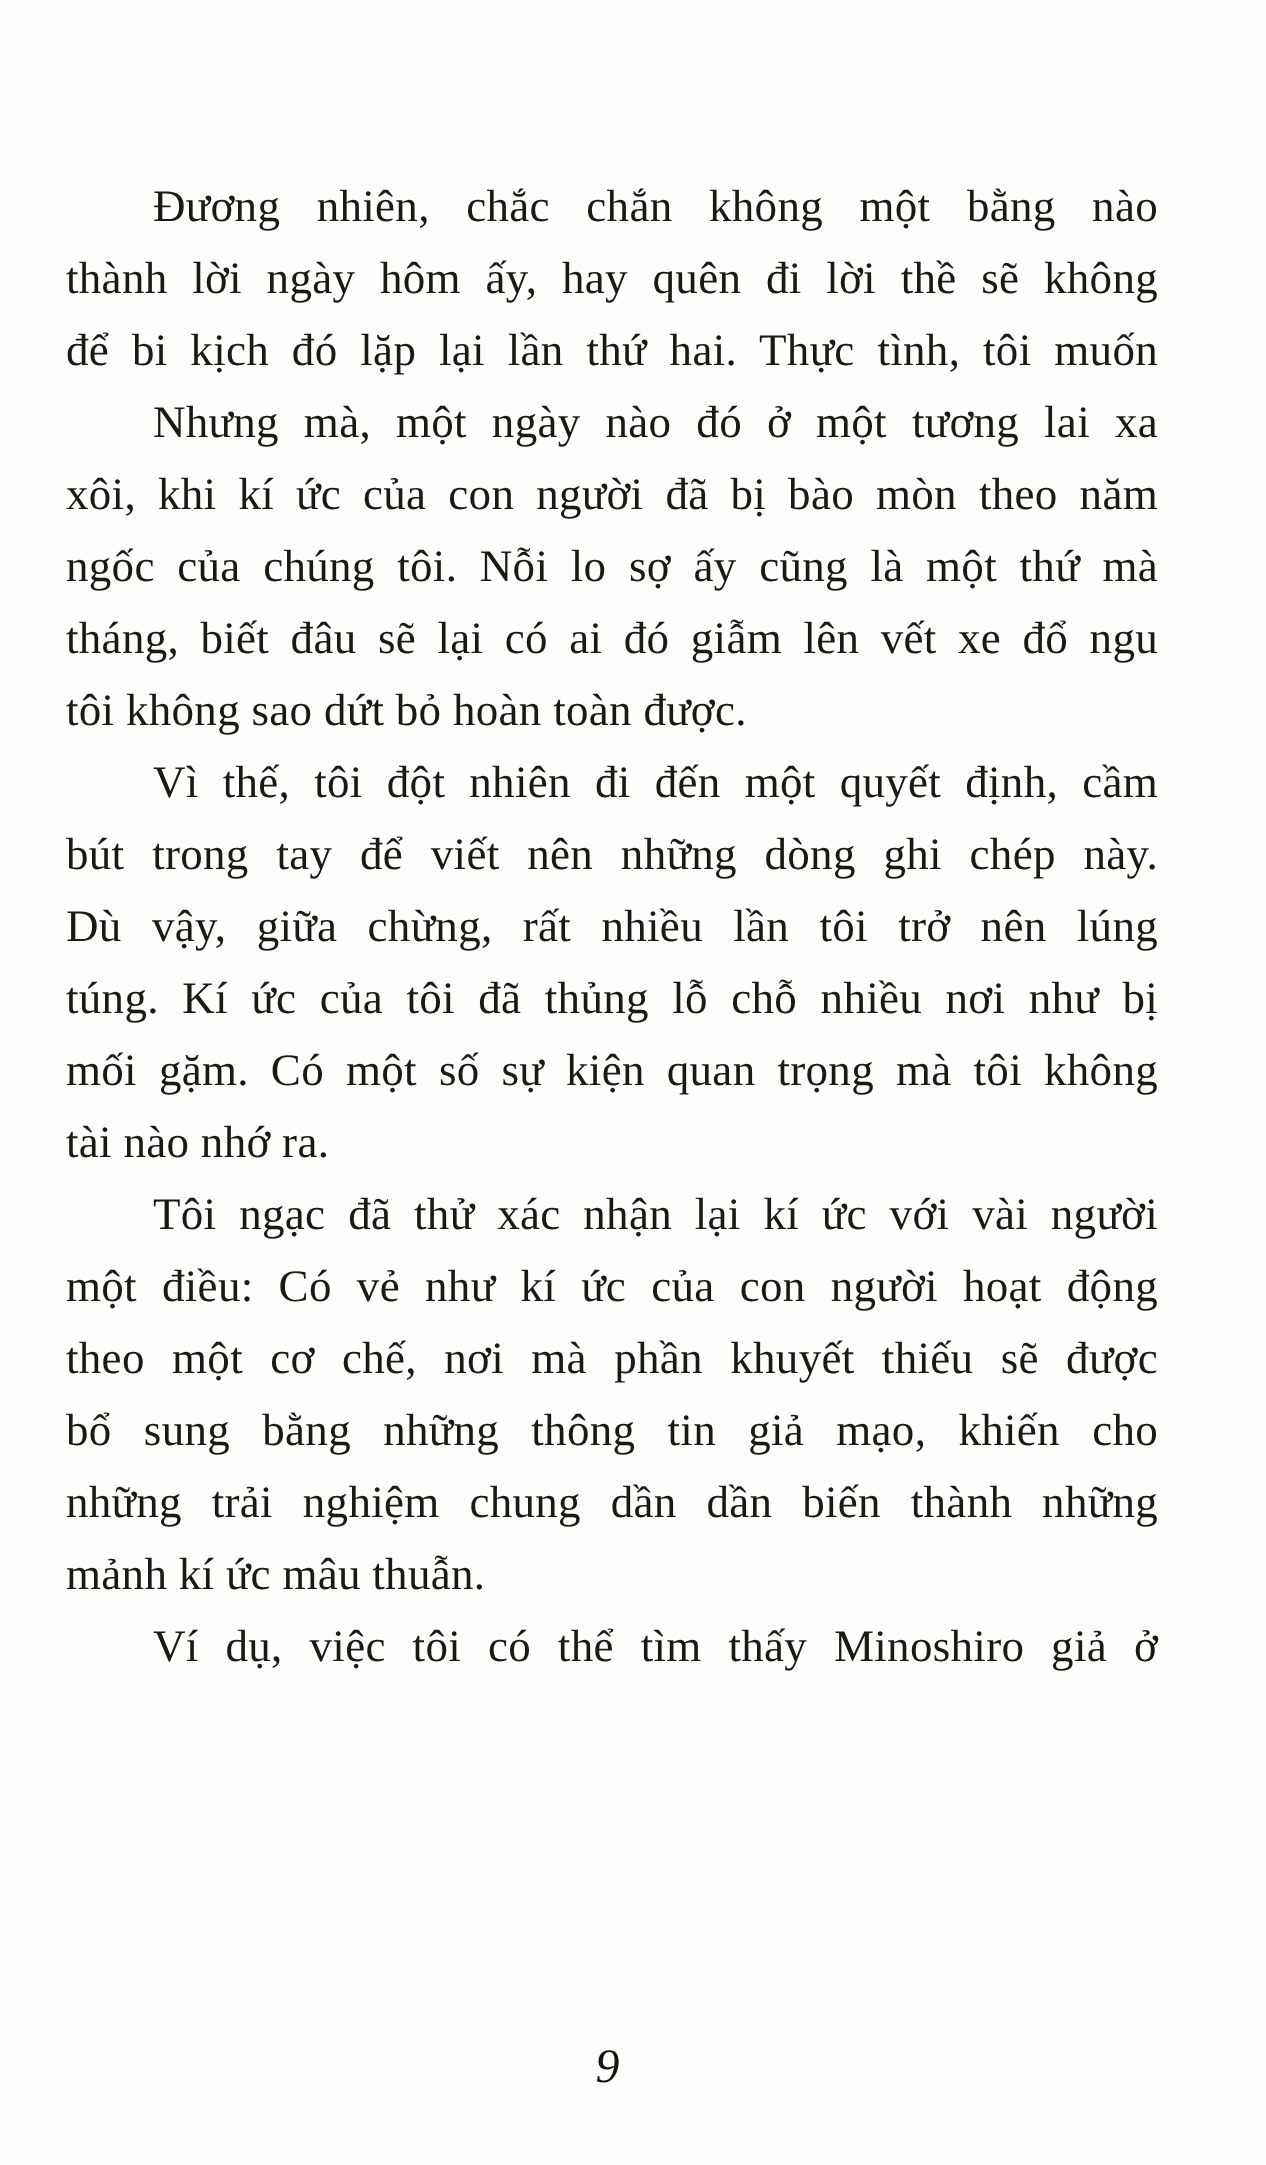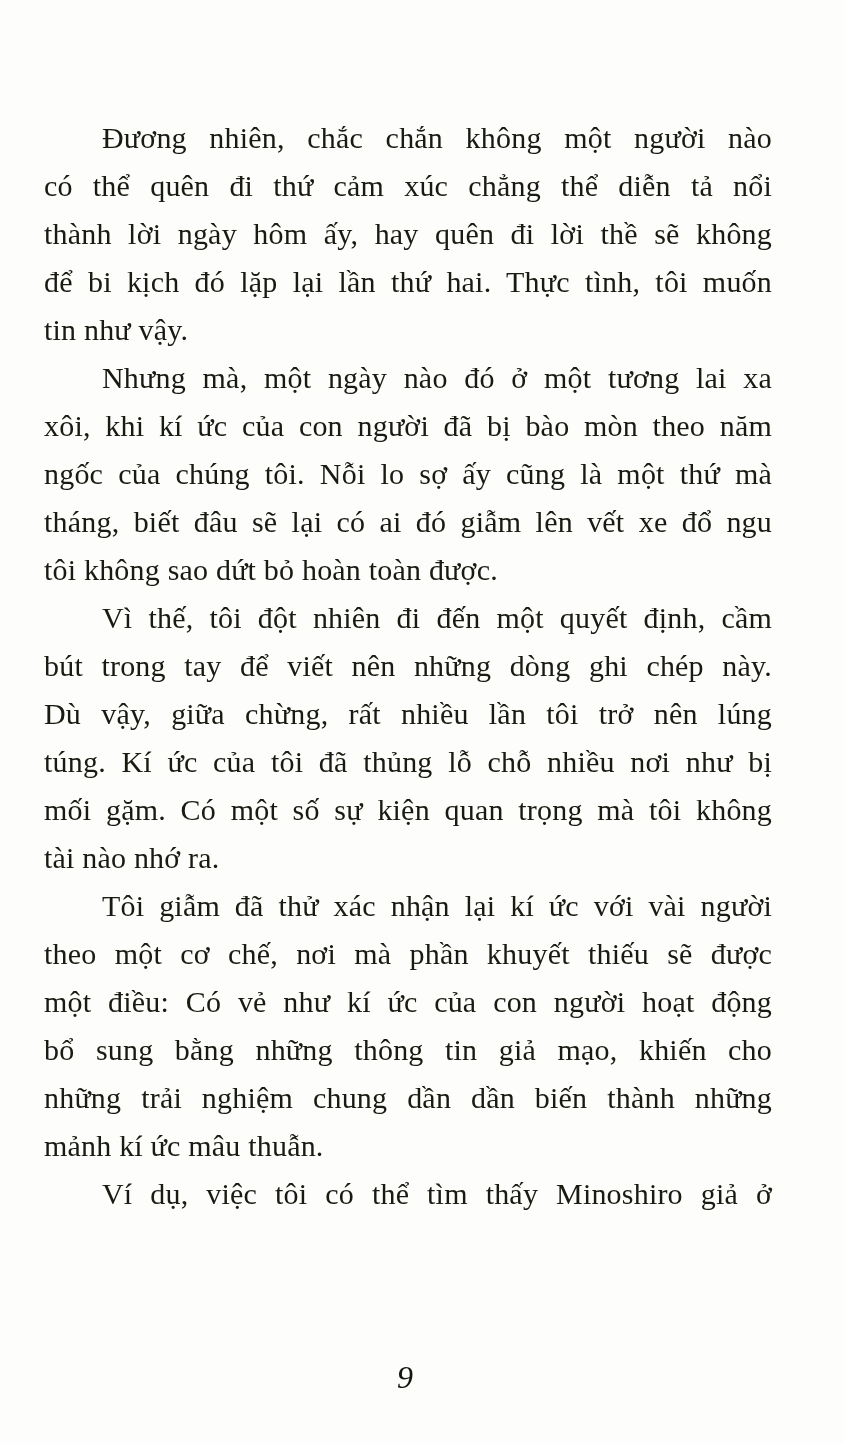--- a/index.html
+++ b/index.html
@@ -53,48 +53,46 @@
     color: #15150e;
   }
 </style>
 </head>
 <body>
 
 <div class="book-page">
   <div class="text-block">
 
     <p class="paragraph">
-      <span class="line para-first" style="display: block;">Đương nhiên, chắc chắn không một người nào</span>
-      <span class="line" style="display: block;">có thể quên đi thứ cảm xúc chẳng thể diễn tả nổi</span>
+      <span class="line para-first" style="display: block;">Đương nhiên, chắc chắn không một bằng nào</span>
       <span class="line" style="display: block;">thành lời ngày hôm ấy, hay quên đi lời thề sẽ không</span>
       <span class="line" style="display: block;">để bi kịch đó lặp lại lần thứ hai. Thực tình, tôi muốn</span>
-      <span class="line para-last" style="display: block;">tin như vậy.</span>
     </p>
 
     <p class="paragraph">
       <span class="line para-first" style="display: block;">Nhưng mà, một ngày nào đó ở một tương lai xa</span>
       <span class="line" style="display: block;">xôi, khi kí ức của con người đã bị bào mòn theo năm</span>
       <span class="line" style="display: block;">ngốc của chúng tôi. Nỗi lo sợ ấy cũng là một thứ mà</span>
       <span class="line" style="display: block;">tháng, biết đâu sẽ lại có ai đó giẫm lên vết xe đổ ngu</span>
       <span class="line para-last" style="display: block;">tôi không sao dứt bỏ hoàn toàn được.</span>
     </p>
 
     <p class="paragraph">
       <span class="line para-first" style="display: block;">Vì thế, tôi đột nhiên đi đến một quyết định, cầm</span>
       <span class="line" style="display: block;">bút trong tay để viết nên những dòng ghi chép này.</span>
       <span class="line" style="display: block;">Dù vậy, giữa chừng, rất nhiều lần tôi trở nên lúng</span>
       <span class="line" style="display: block;">túng. Kí ức của tôi đã thủng lỗ chỗ nhiều nơi như bị</span>
       <span class="line" style="display: block;">mối gặm. Có một số sự kiện quan trọng mà tôi không</span>
       <span class="line para-last" style="display: block;">tài nào nhớ ra.</span>
     </p>
 
     <p class="paragraph">
-      <span class="line para-first" style="display: block;">Tôi giẫm đã thử xác nhận lại kí ức với vài người</span>
+      <span class="line para-first" style="display: block;">Tôi ngạc đã thử xác nhận lại kí ức với vài người</span>
+      <span class="line" style="display: block;">một điều: Có vẻ như kí ức của con người hoạt động</span>
       <span class="line" style="display: block;">theo một cơ chế, nơi mà phần khuyết thiếu sẽ được</span>
-      <span class="line" style="display: block;">một điều: Có vẻ như kí ức của con người hoạt động</span>
       <span class="line" style="display: block;">bổ sung bằng những thông tin giả mạo, khiến cho</span>
       <span class="line" style="display: block;">những trải nghiệm chung dần dần biến thành những</span>
       <span class="line para-last" style="display: block;">mảnh kí ức mâu thuẫn.</span>
     </p>
 
     <p class="paragraph">
       <span class="line para-first" style="display: block;">Ví dụ, việc tôi có thể tìm thấy Minoshiro giả ở</span>
     </p>
 
   </div>

